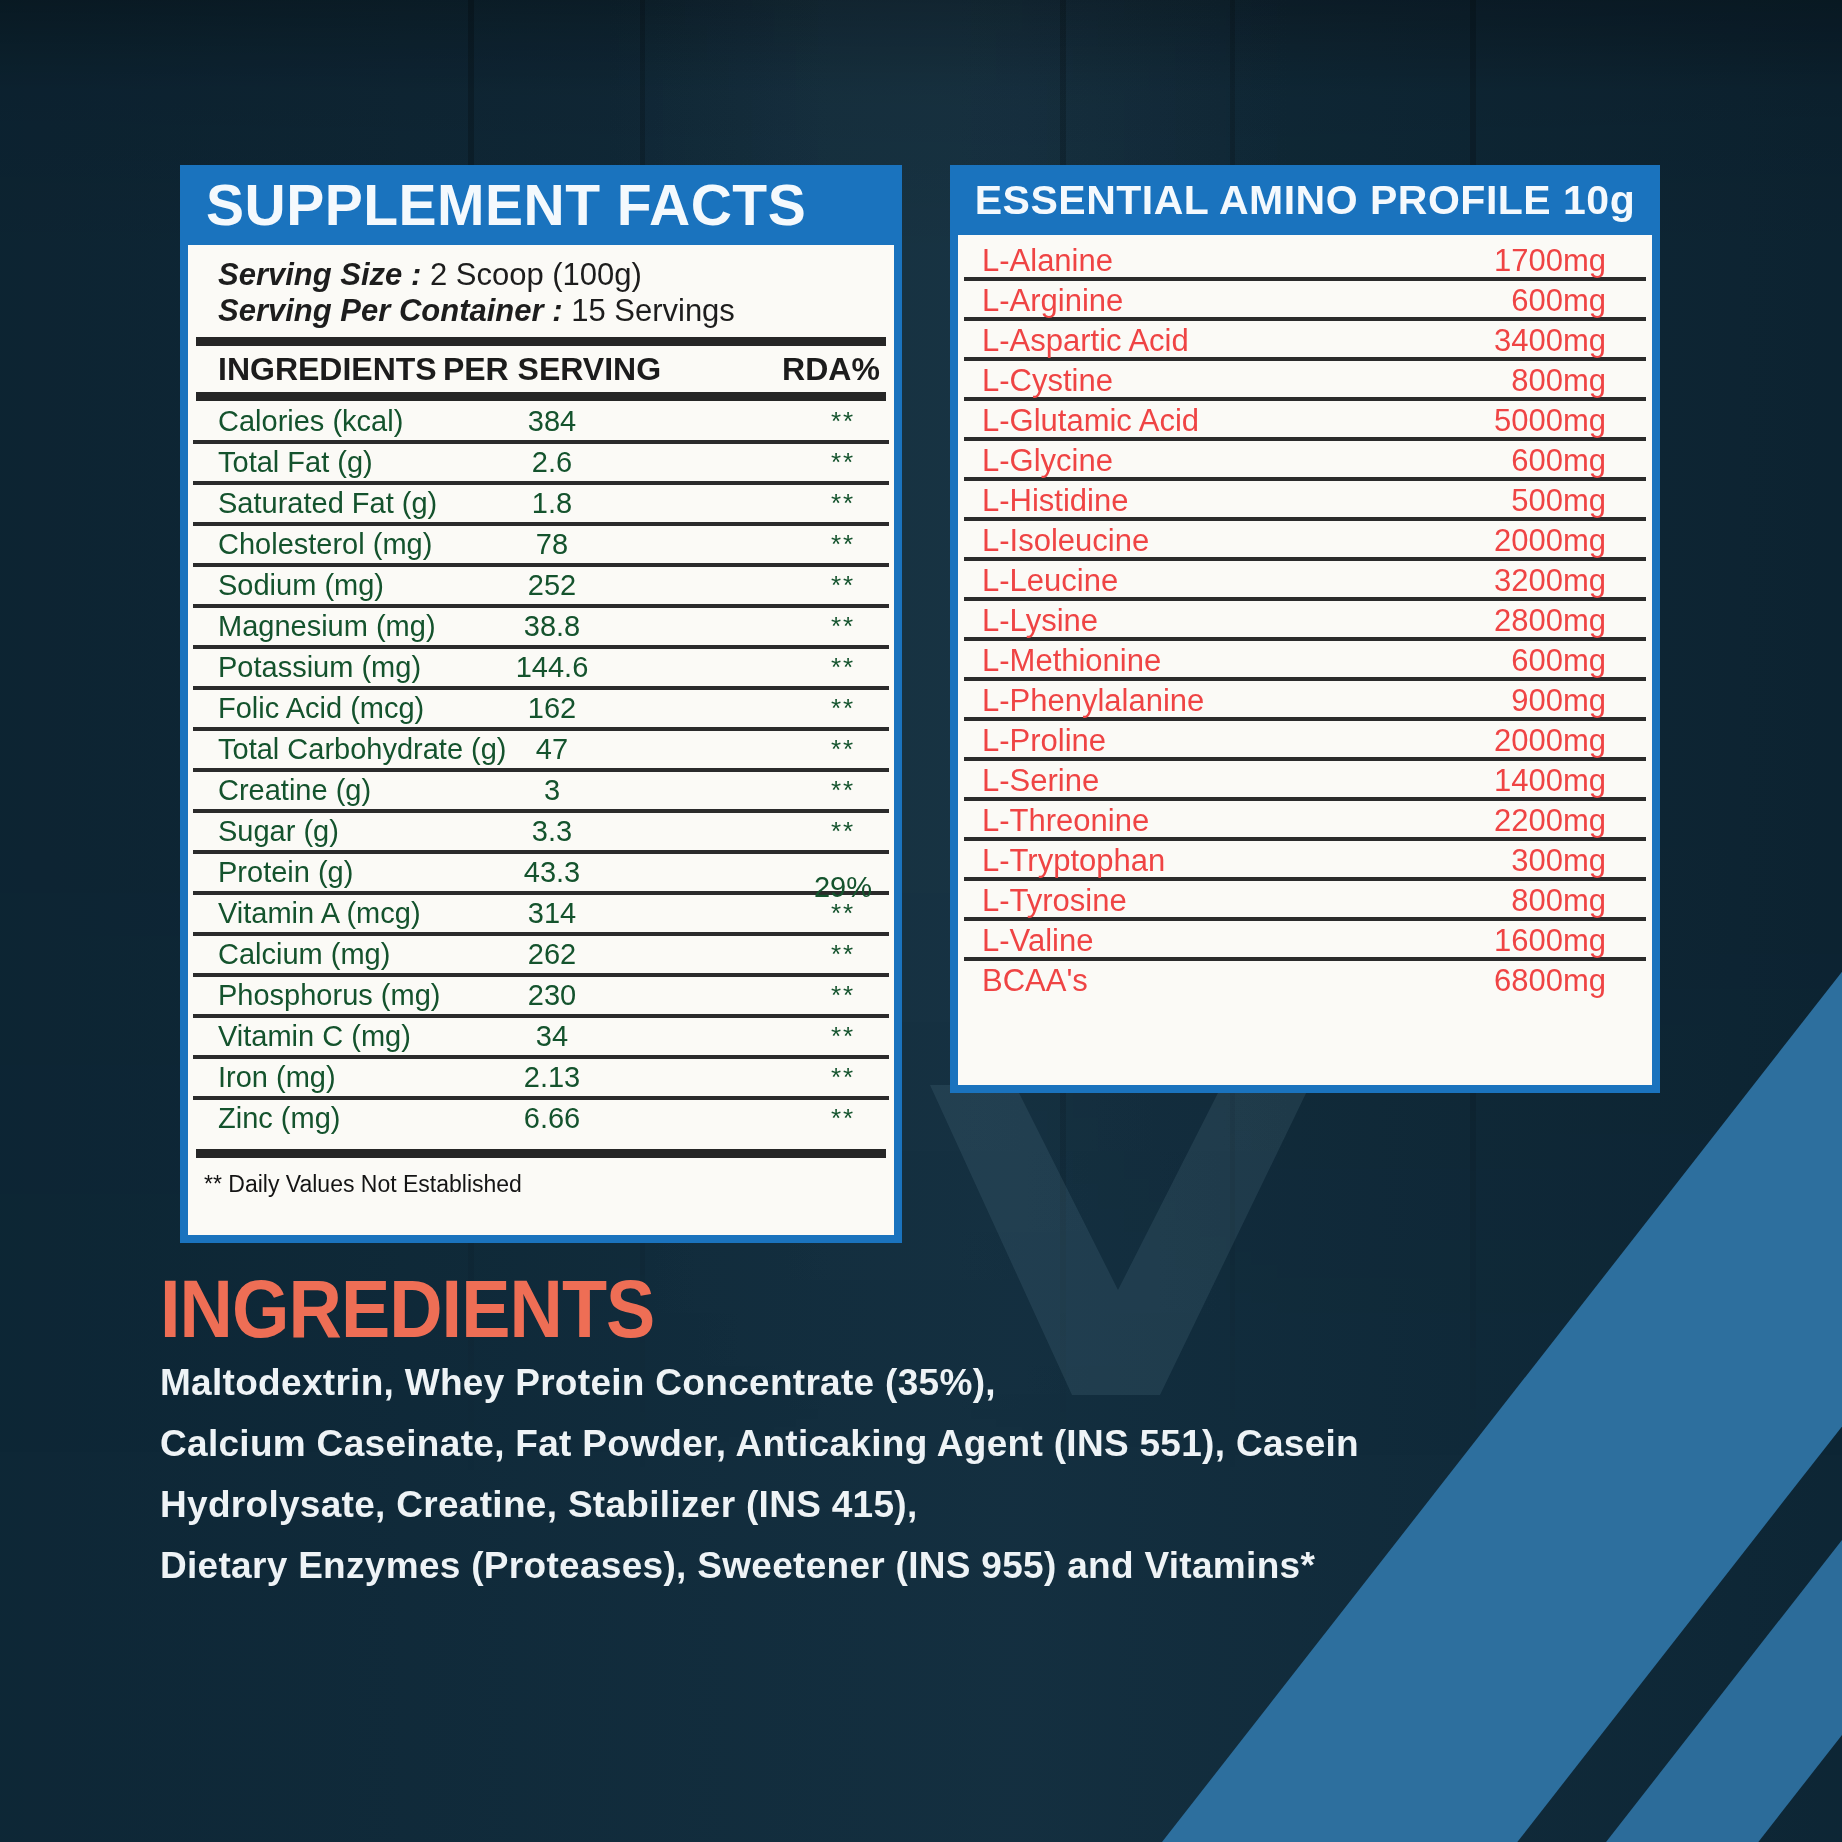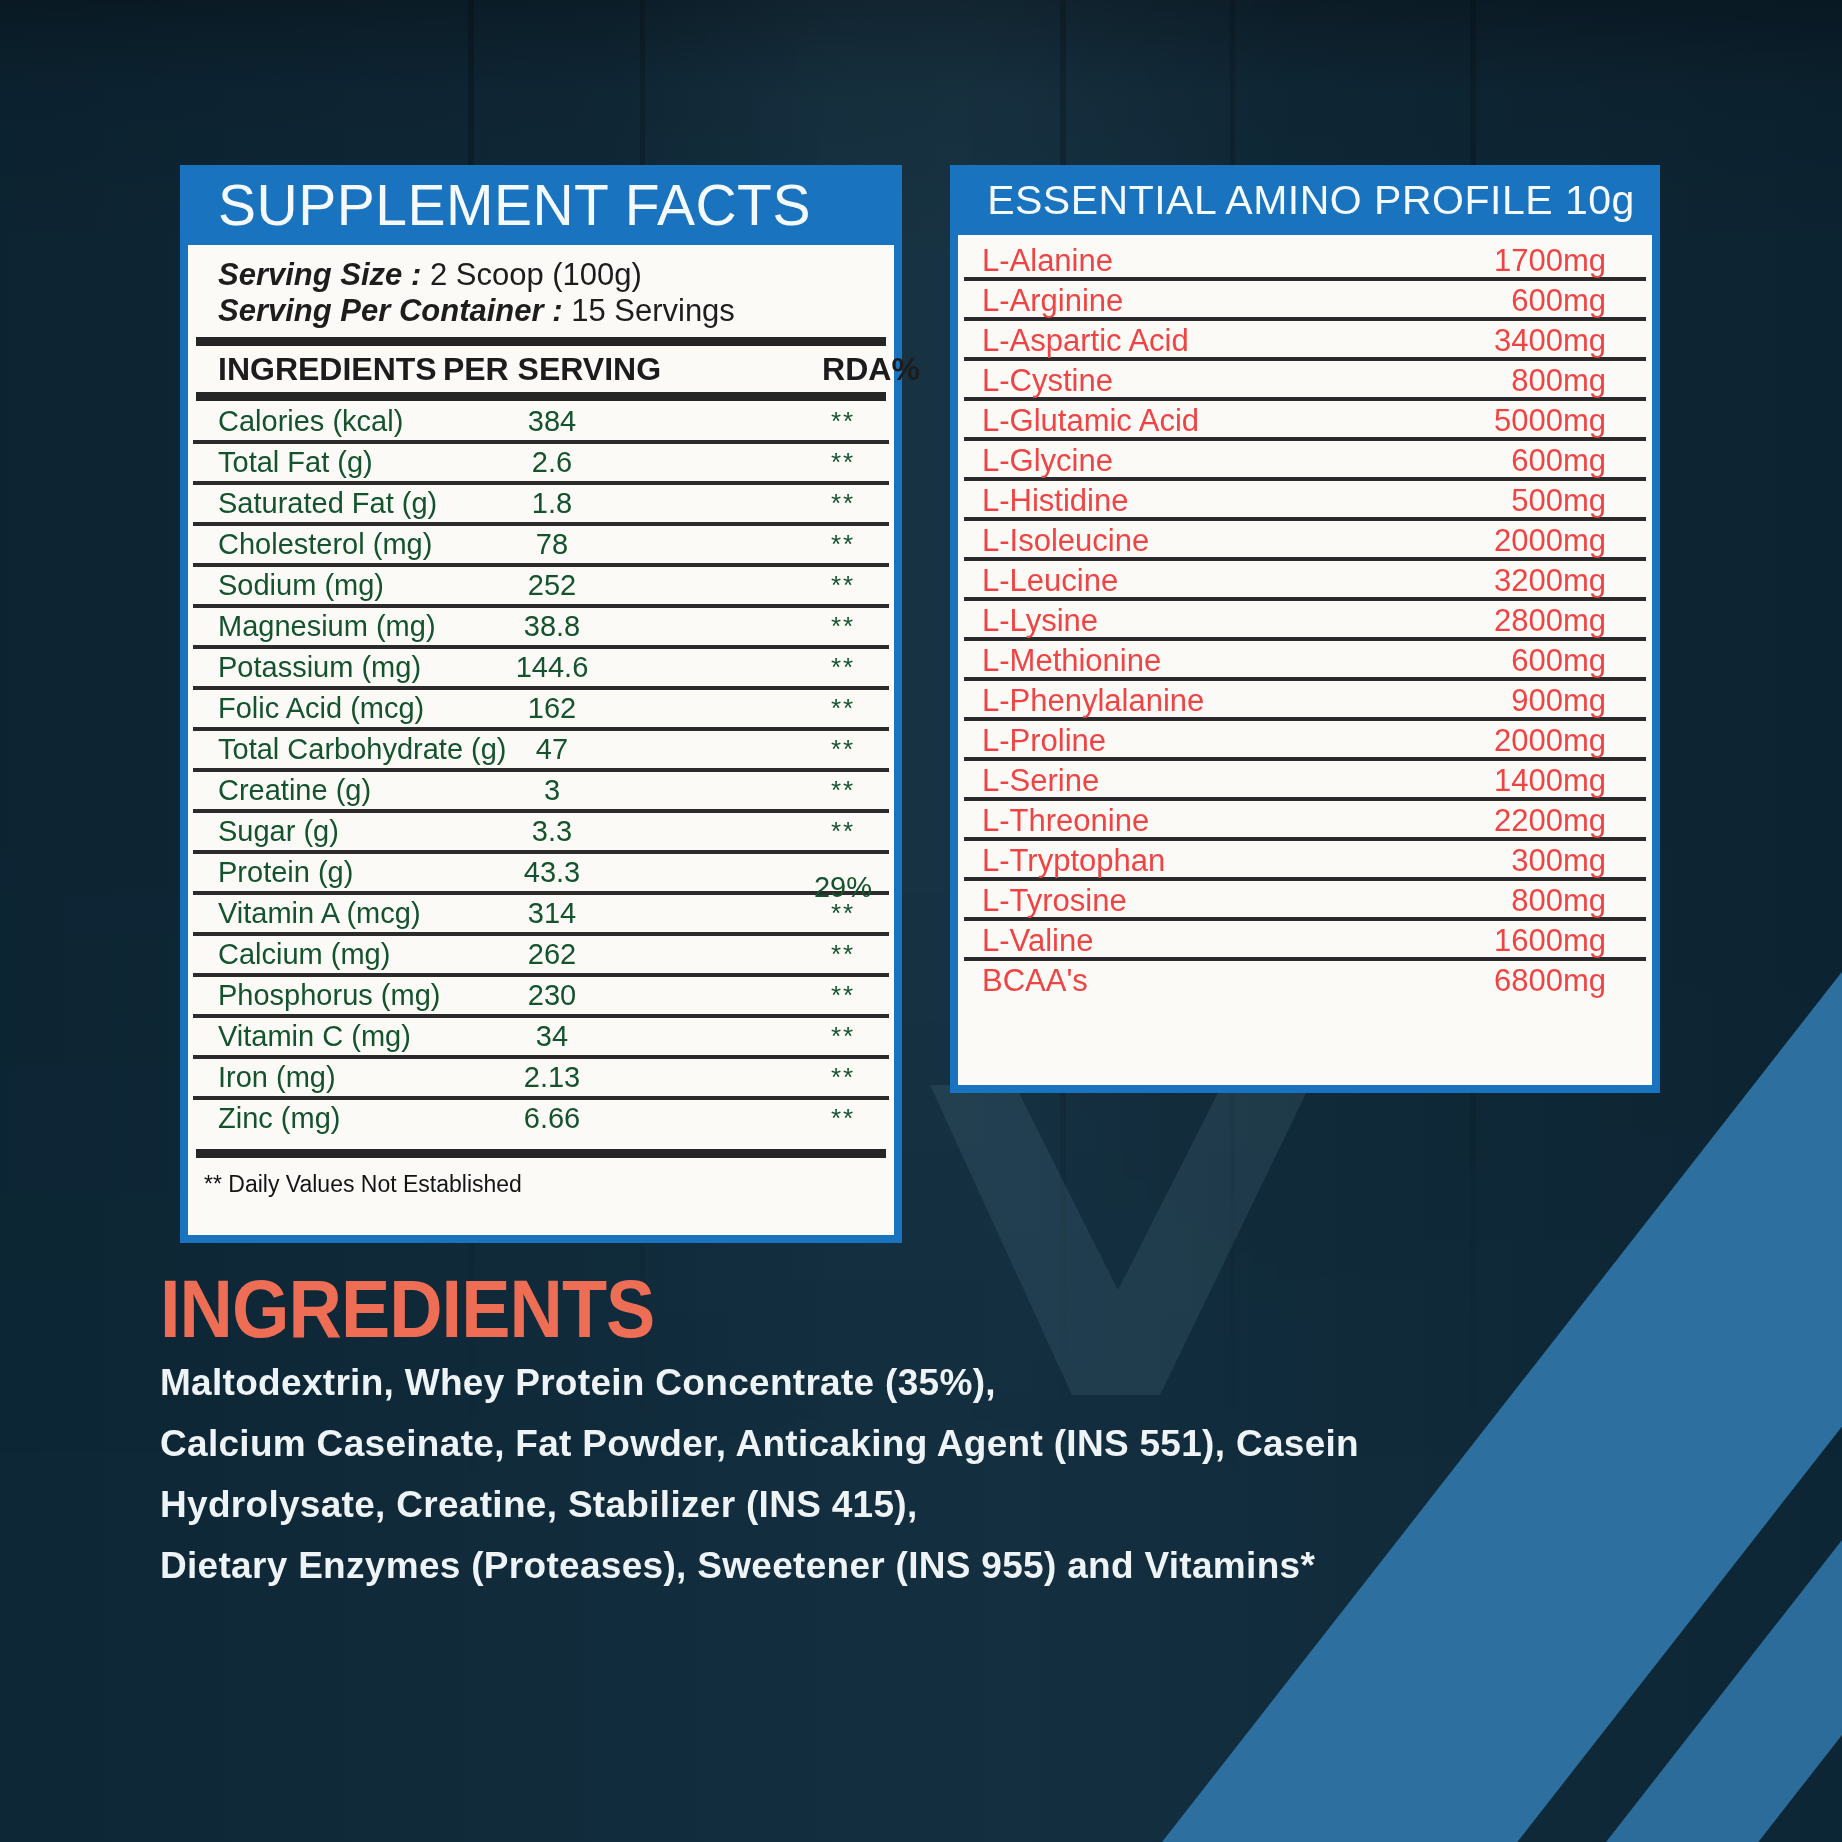--- a/index.html
+++ b/index.html
@@ -40,37 +40,37 @@
     background:#2d6f9e; transform:rotate(38deg);
   }
   .stripe-2 {
     left:1780px; top:540px; width:120px; height:2200px;
     background:#2c6c9a; transform:rotate(38deg);
   }
 
   
   .panel { position:absolute; background:#1a73be; }
   .panel .hdr {
-    position:absolute; left:12px; top:0; right:0;
-    color:#f4f9fd; font-weight:normal; display:flex; align-items:center;
+    position:absolute; left:0; top:0; right:0;
+    color:#f4f9fd; font-weight:bold; display:flex; align-items:center;
   }
   .panel .body { position:absolute; background:#fbfaf6; }
 
   
   #sf-panel { left:180px; top:165px; width:722px; height:1078px; }
   #sf-panel .hdr { height:80px; padding-left:26px; font-size:57px; letter-spacing:0.5px; }
   #sf-panel .body { left:8px; right:8px; top:80px; bottom:8px; padding-top:12px; }
   .serving-line { padding-left:30px; font-size:31px; line-height:36px; color:#1d1d1d; }
   .serving-line b { font-weight:bold;font-style:italic; }
   .rule-thick { height:9px; background:#262626; margin:8px 8px 0 8px; }
   .cols { position:relative; height:46px; font-weight:bold; font-size:32px; color:#1c1c1c; }
   .cols span { position:absolute; top:50%; transform:translateY(-50%); white-space:nowrap; }
   .col-ing { left:30px; }
   .col-ps  { left:364px; transform:translate(-50%,-50%) !important; }
-  .col-rda { left:683px; transform:translate(-50%,-50%) !important; }
+  .col-rda { left:643px; transform:translate(-50%,-50%) !important; }
   #sf-rows { padding:0 5px; margin-top:2px; }
   .sf-row { position:relative; height:41px; border-bottom:4px solid #2b2b2b; font-size:29px; color:#14532d; }
   .sf-row:last-child { border-bottom:none; }
   .sf-row span { position:absolute; line-height:37px; white-space:nowrap; }
   .sf-name { left:25px; }
   .sf-val  { left:359px; transform:translateX(-50%); }
   .sf-rda  { left:650px; transform:translateX(-50%); font-size:26px; letter-spacing:2px; }
   .sf-rda.pct { font-size:29px; letter-spacing:0; transform:translate(-50%,9px);margin-top:6px; }
   .footnotes { padding:12px 16px 0 16px; font-size:23px; line-height:29px; color:#141414; }
 

